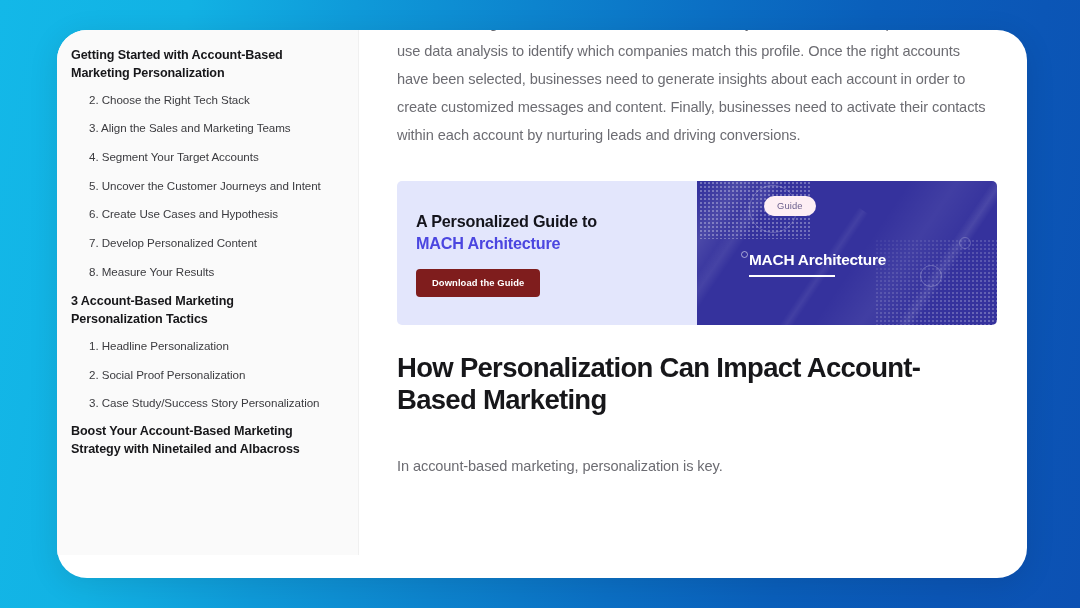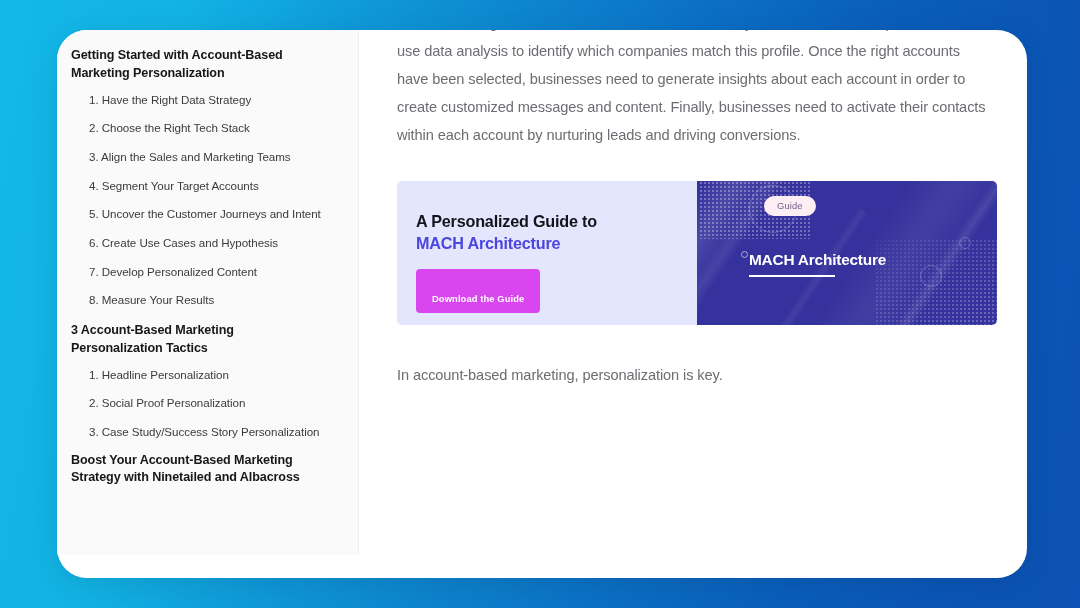--- a/index.html
+++ b/index.html
@@ -133,25 +133,25 @@
   .promo-title-2 {
     font-size: 16.2px;
     font-weight: bold;
     color: #4b46e0;
     line-height: 1.33;
     letter-spacing: -0.2px;
   }
   #promo-cta {
     display: inline-block;
     margin-top: 15px;
-    background: #d946ef;
+    background: #7f1d1d;
     color: #ffffff;
     font-size: 9.4px;
     font-weight: bold;
-    padding: 24px 16px 9px 16px;
+    padding: 8px 16px 9px 16px;
     border-radius: 4px;
     border: none;
     letter-spacing: 0.1px;
     cursor: pointer;
   }
 
   #promo-right {
     position: relative;
     width: 300px;
     flex: none;
@@ -256,21 +256,20 @@
 
 <div id="viewport">
 
   <div id="content-card">
     <div id="card-inner">
 
       <aside id="sidebar">
 
         <div class="toc-heading">Getting Started with Account-Based Marketing Personalization</div>
 
-        <div class="toc-item">1. Have the Right Data Strategy</div>
         <div class="toc-item">2. Choose the Right Tech Stack</div>
         <div class="toc-item">3. Align the Sales and Marketing Teams</div>
         <div class="toc-item">4. Segment Your Target Accounts</div>
         <div class="toc-item">5. Uncover the Customer Journeys and Intent</div>
         <div class="toc-item">6. Create Use Cases and Hypothesis</div>
         <div class="toc-item">7. Develop Personalized Content</div>
         <div class="toc-item tight">8. Measure Your Results</div>
 
         <div class="toc-heading second">3 Account-Based Marketing Personalization Tactics</div>
 
@@ -312,20 +311,21 @@
 
             <div id="promo-pill">Guide</div>
 
             <div id="promo-right-title">MACH Architecture</div>
 
             <div id="promo-right-rule"></div>
 
           </div>
         </div>
 
+        <h2 id="section-heading">How Personalization Can Impact Account-Based Marketing</h2>
 
         <p class="body-paragraph first">In account-based marketing, personalization is key.</p>
 
 
       </main>
 
     </div>
   </div>
 
 </div>

